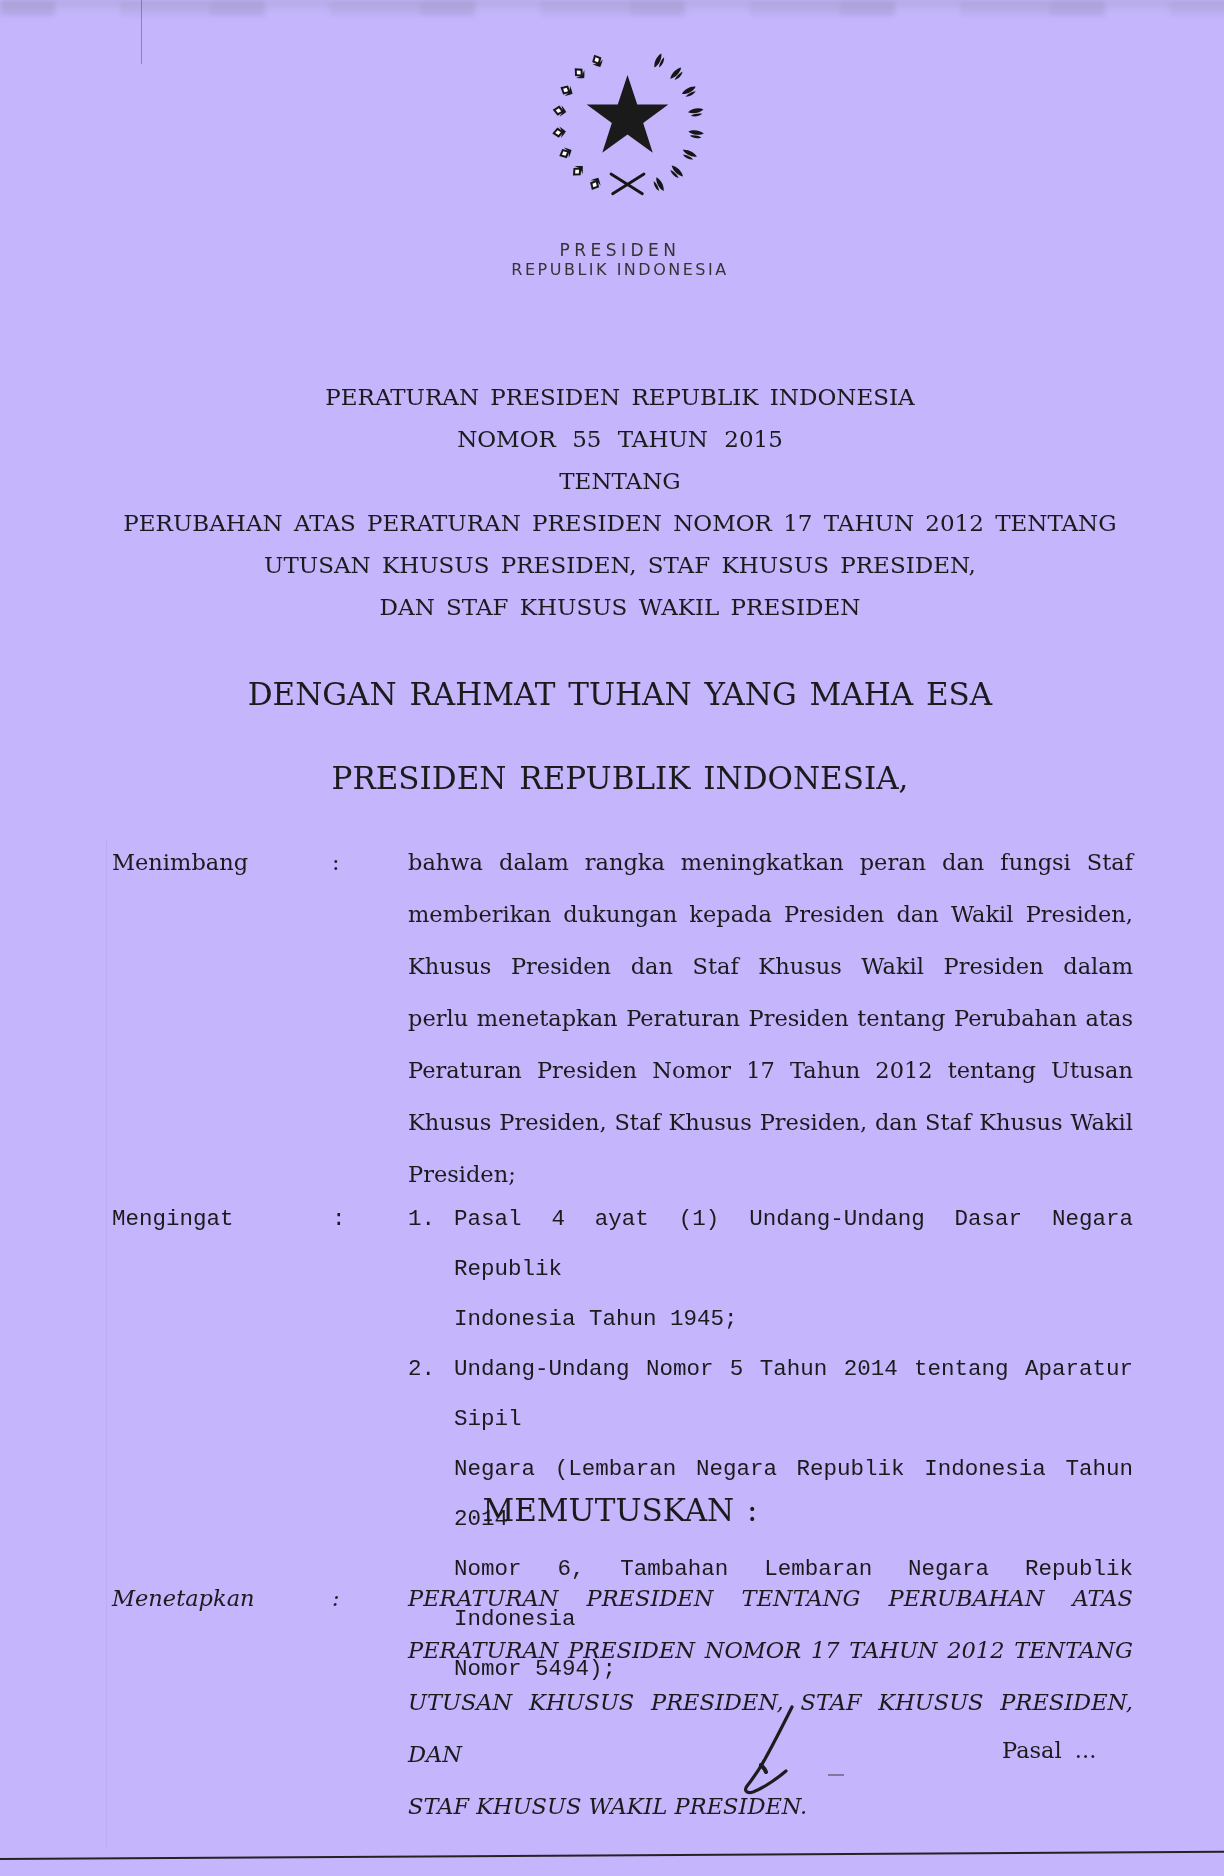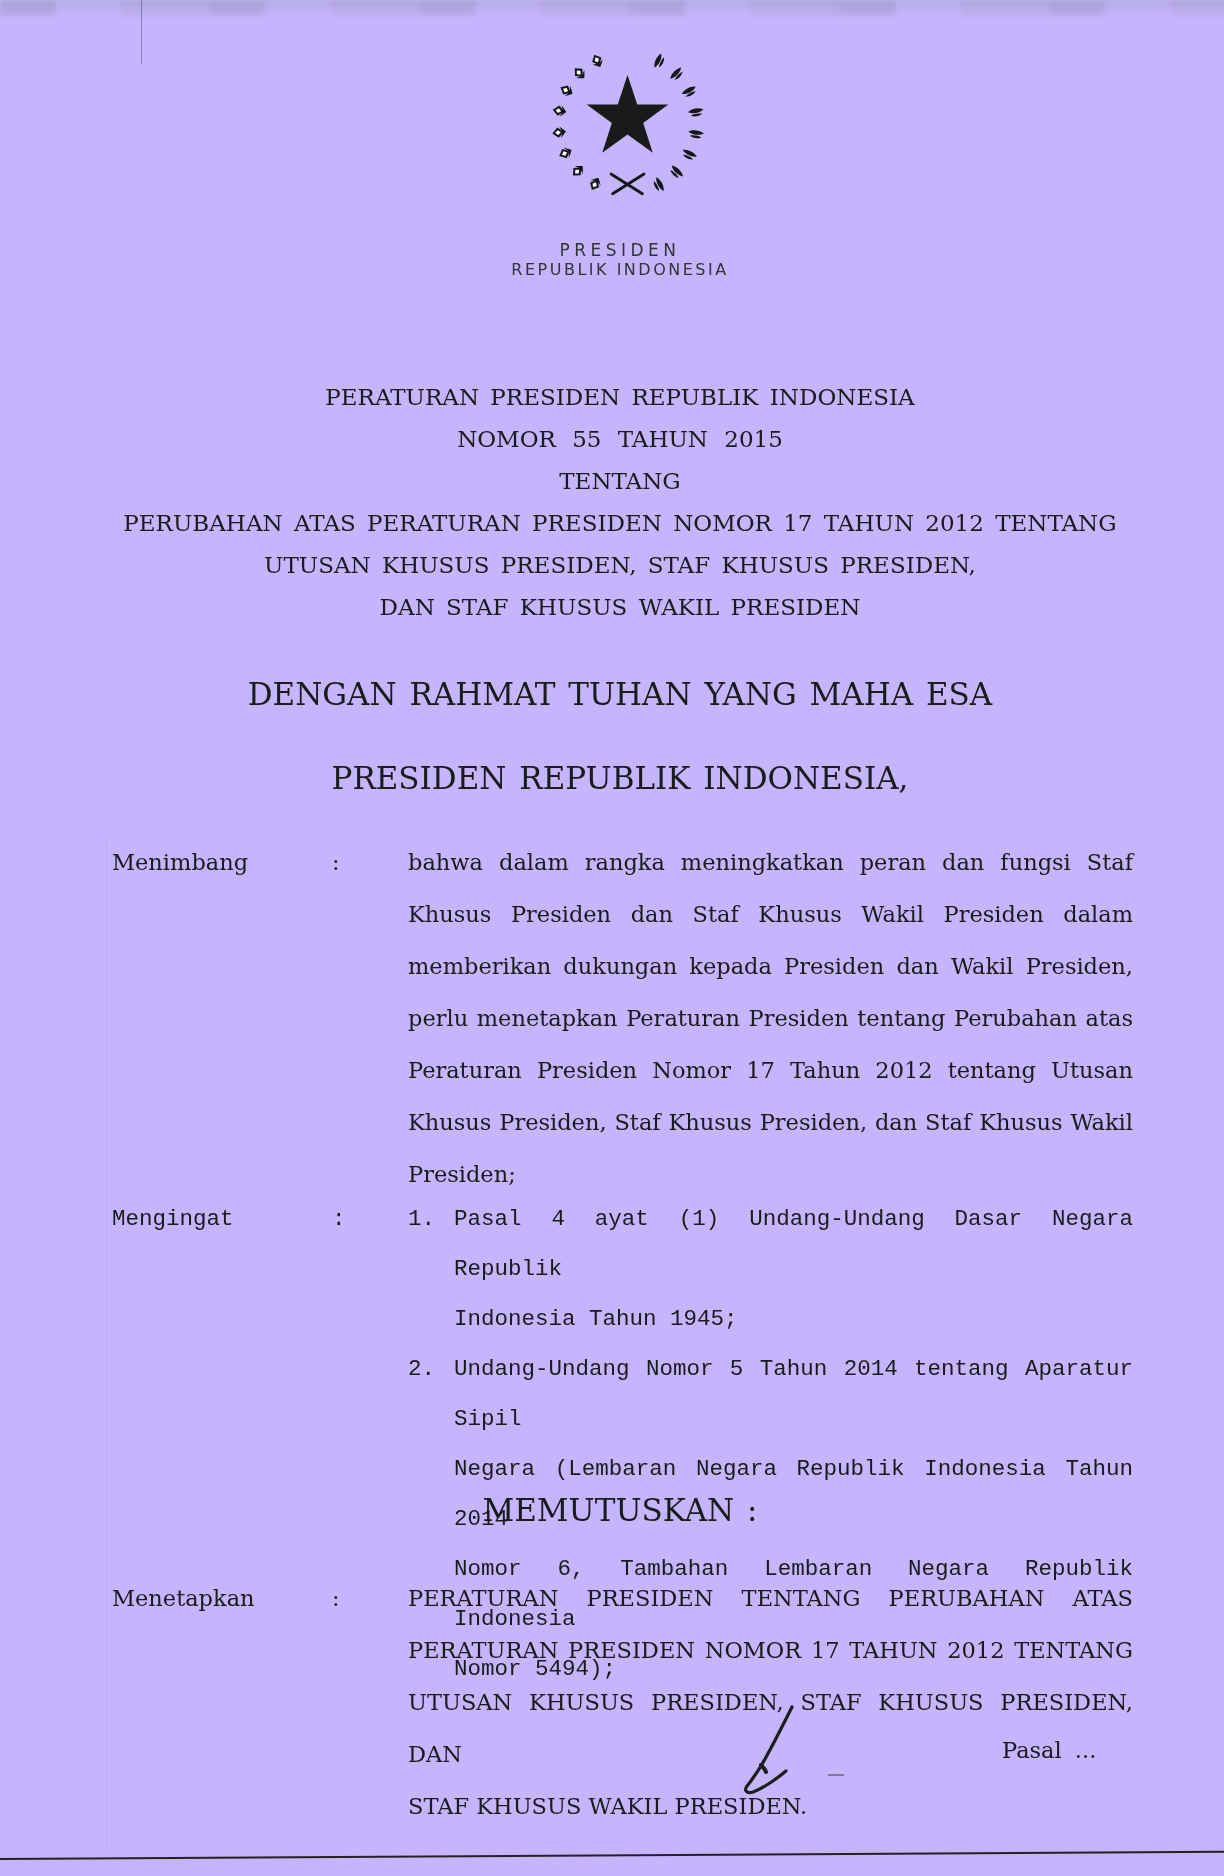--- a/index.html
+++ b/index.html
@@ -64,21 +64,21 @@
   .row{
     position:absolute;left:112px;right:107px;
     display:flex;align-items:flex-start;
     font-size:22.5px;line-height:52px;gap:32px;
   }
   .row .label{width:188px;flex:0 0 188px;}
   .row .colon{width:44px;flex:0 0 44px;}
   .row .content{flex:1;min-width:0;}
   .sec-considering{top:836px;}
   .sec-legal{top:1194px;line-height:50px;font-family:Liberation Mono, monospace;}
-  .sec-enacting{top:1572px;}
+  .sec-enacting{top:1572px;font-style:italic;}
   .ln{text-align:left;}
   .just{text-align:justify;text-align-last:justify;}
   .li{display:flex;align-items:flex-start;}
   .li .num{width:46px;flex:0 0 46px;}
   .li .li-lines{flex:1;min-width:0;}
   
   .catchword{
     position:absolute;left:1002px;top:1737px;
     font-size:22.5px;word-spacing:6px;
   }
@@ -147,22 +147,22 @@
   </div>
 
   <div class="centerline invocation">DENGAN RAHMAT TUHAN YANG MAHA ESA</div>
   <div class="centerline authority">PRESIDEN REPUBLIK INDONESIA,</div>
 
   <section class="row sec-considering">
     <div class="label">Menimbang</div>
     <div class="colon">:</div>
     <div class="content">
       <div class="ln just">bahwa dalam rangka meningkatkan peran dan fungsi Staf</div>
+      <div class="ln just">memberikan dukungan kepada Presiden dan Wakil Presiden,</div>
       <div class="ln just">Khusus Presiden dan Staf Khusus Wakil Presiden dalam</div>
-      <div class="ln just">memberikan dukungan kepada Presiden dan Wakil Presiden,</div>
       <div class="ln just">perlu menetapkan Peraturan Presiden tentang Perubahan atas</div>
       <div class="ln just">Peraturan Presiden Nomor 17 Tahun 2012 tentang Utusan</div>
       <div class="ln just">Khusus Presiden, Staf Khusus Presiden, dan Staf Khusus Wakil</div>
       <div class="ln">Presiden;</div>
     </div>
   </section>
 
   <section class="row sec-legal">
     <div class="label">Mengingat</div>
     <div class="colon">:</div>

